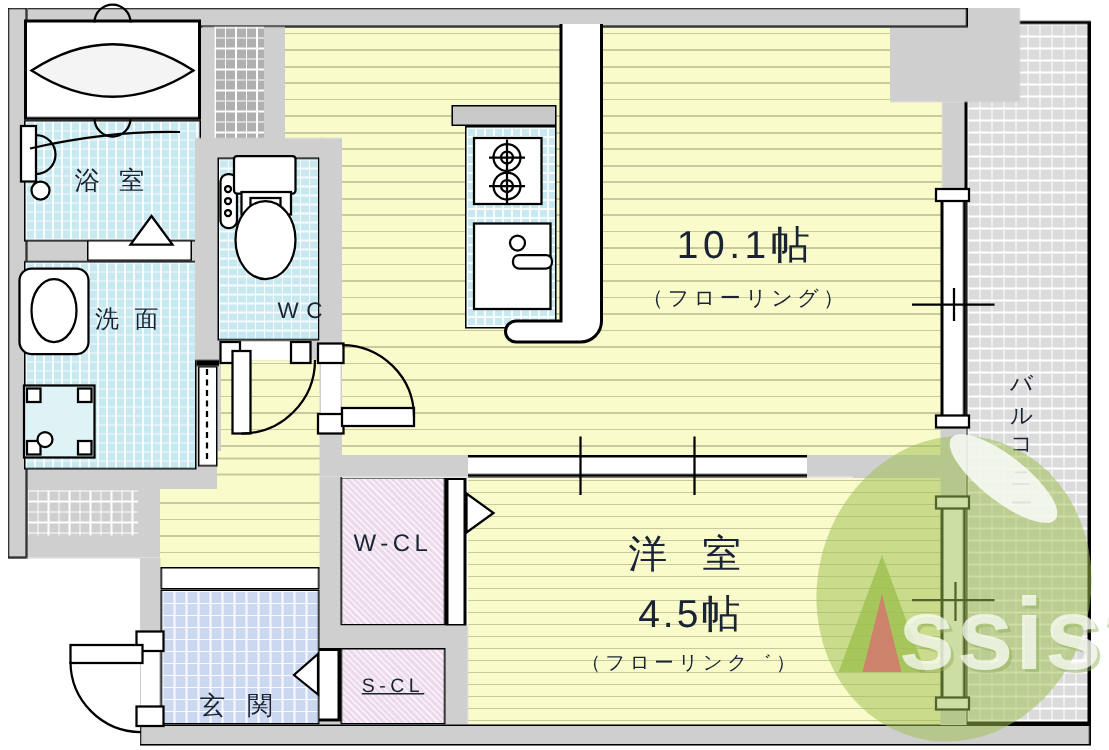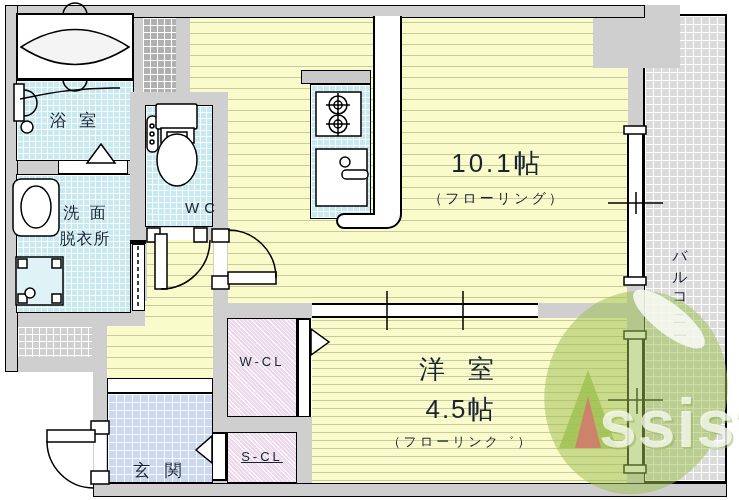--- a/index.html
+++ b/index.html
@@ -198,29 +198,28 @@
     <g fill="#fff" stroke="#000" stroke-width="1.5">
       <rect x="624" y="126" width="22" height="8"></rect>
       <rect x="624" y="277" width="22" height="8"></rect>
       <rect x="624" y="331" width="22" height="8"></rect>
       <rect x="624" y="465" width="22" height="8"></rect>
     </g>
   </svg>
 
   <div class="lbl" style="left:27px;top:109px;width:96px;font-size:17px;letter-spacing:4px;">浴 室</div>
   <div class="lbl" style="left:40px;top:203px;width:92px;font-size:16px;letter-spacing:3px;">洗 面</div>
-  <div class="lbl" style="left:39px;top:229px;width:92px;font-size:16px;letter-spacing:1px;">脱衣所</div>
   <div class="lbl" style="left:145px;top:199px;width:68px;font-size:15px;letter-spacing:5px;padding-left:40px;">WC</div>
   <div class="lbl" style="left:400px;top:146px;width:194px;font-size:26px;letter-spacing:3px;">10.1帖</div>
   <div class="lbl" style="left:400px;top:190px;width:194px;font-size:14px;letter-spacing:3px;">（フローリング）</div>
   <div class="lbl" style="left:670px;top:206px;height:160px;font-size:15px;letter-spacing:5px;writing-mode:vertical-rl;">バルコニー</div>
   <div class="lbl" style="left:363px;top:352px;width:195px;font-size:26px;letter-spacing:8px;">洋 室</div>
   <div class="lbl" style="left:363px;top:392px;width:195px;font-size:26px;letter-spacing:2px;">4.5帖</div>
   <div class="lbl" style="left:363px;top:433px;width:195px;font-size:13px;letter-spacing:3px;">（フローリンク゛）</div>
-  <div class="lbl" style="left:227px;top:354px;width:70px;font-size:13px;letter-spacing:3px;">W-CL</div>
+  <div class="lbl" style="left:227px;top:354px;width:70px;font-size:16px;letter-spacing:3px;">W-CL</div>
   <div class="lbl" style="left:227px;top:449px;width:70px;font-size:13px;letter-spacing:3px;text-decoration:underline;">S-CL</div>
   <div class="lbl" style="left:107px;top:425px;width:106px;font-size:17px;letter-spacing:5px;margin-top:34px;">玄 関</div>
 
   <div class="logo">
     <div class="logo-ellipse"></div>
     <div class="logo-swoosh"></div>
     <div class="logo-a"></div>
     <div class="logo-a-inner"></div>
     <div class="logo-rest">ssist</div>
   </div>

